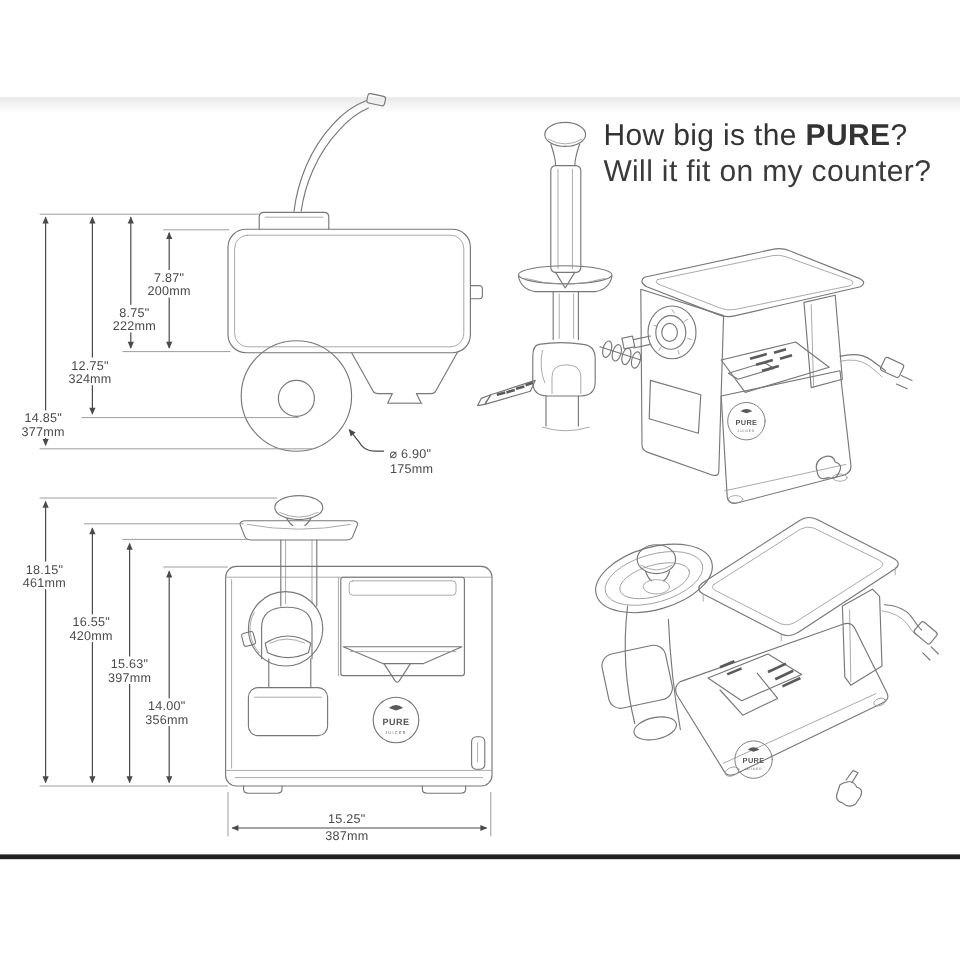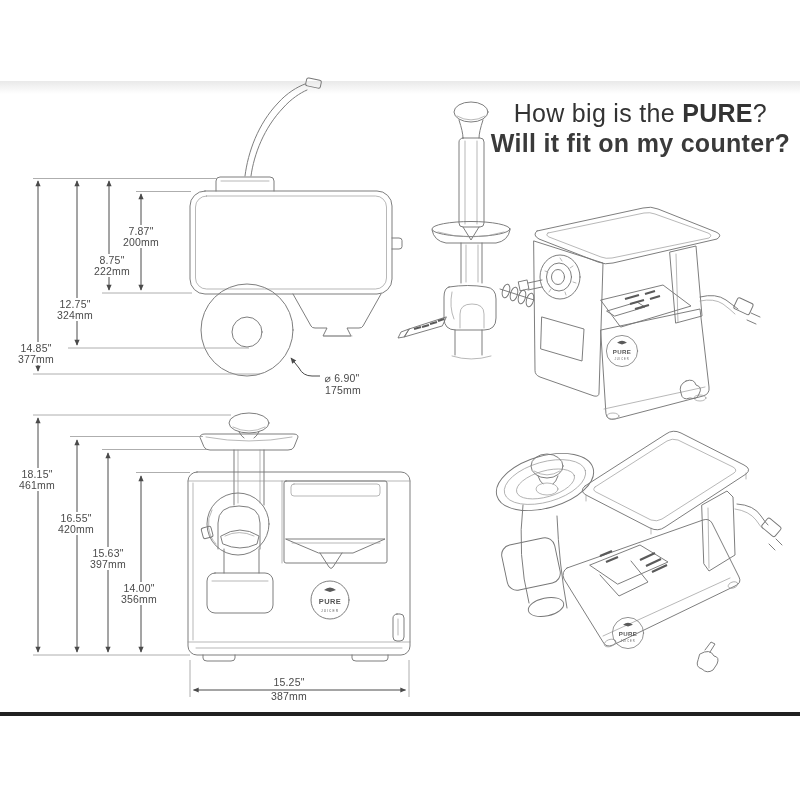--- a/index.html
+++ b/index.html
@@ -1,25 +1,25 @@
 <!DOCTYPE html>
 <html><head>
 <meta charset="utf-8">
 <style>
   html,body{margin:0;padding:0;}
   body{width:800px;height:800px;background:#ffffff;position:relative;overflow:hidden;
        font-family:"Liberation Sans",sans-serif;}
   .topband{position:absolute;left:0;top:81px;width:800px;height:13px;
            background:linear-gradient(#e9e9e9,#ffffff);}
   .bottombar{position:absolute;left:0;top:712px;width:800px;height:4px;background:#212121;}
-  .heading{position:absolute;top:99px;right:10px;text-align:center;color:#333;
+  .heading{position:absolute;top:99px;right:24px;text-align:left;color:#333;
            letter-spacing:.3px;}
   .heading .l1{font-size:25px;font-weight:500;line-height:29px;}
   .heading .l1 .brand{font-weight:700;}
-  .heading .l2{font-size:25px;font-weight:700;line-height:30px;color:#3a3a3a;}
+  .heading .l2{font-size:25px;font-weight:400;line-height:30px;color:#3a3a3a;}
   svg.artwork{position:absolute;left:0;top:0;}
   
   .a{stroke:#777;stroke-width:.95;fill:none;stroke-linecap:round;stroke-linejoin:round;}
   .a2{stroke:#9a9a9a;stroke-width:.7;fill:none;stroke-linecap:round;}
   .dl{stroke:#4a4a4a;stroke-width:1;fill:none;}
   .xl{stroke:#999;stroke-width:.8;fill:none;}
   .lblback{fill:#fff;}
   .hatch{stroke:#5a5a5a;stroke-width:2.2;fill:none;stroke-linecap:butt;}
   text.lbl{font-family:"Liberation Sans",sans-serif;font-size:10.5px;fill:#4a4a4a;
            text-anchor:middle;letter-spacing:.2px;}

